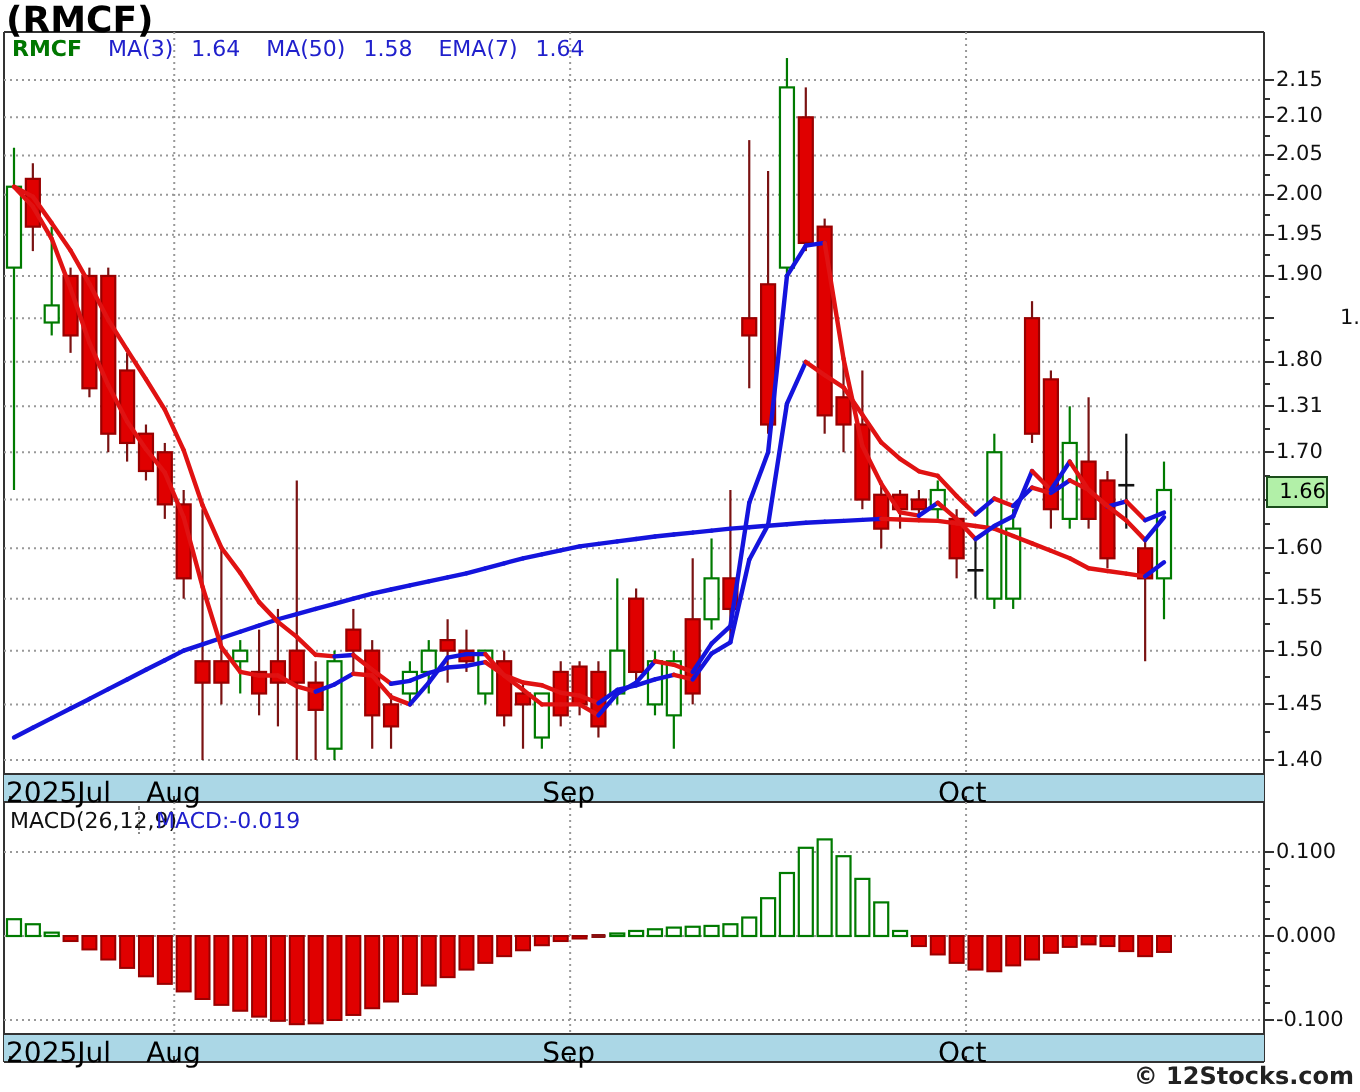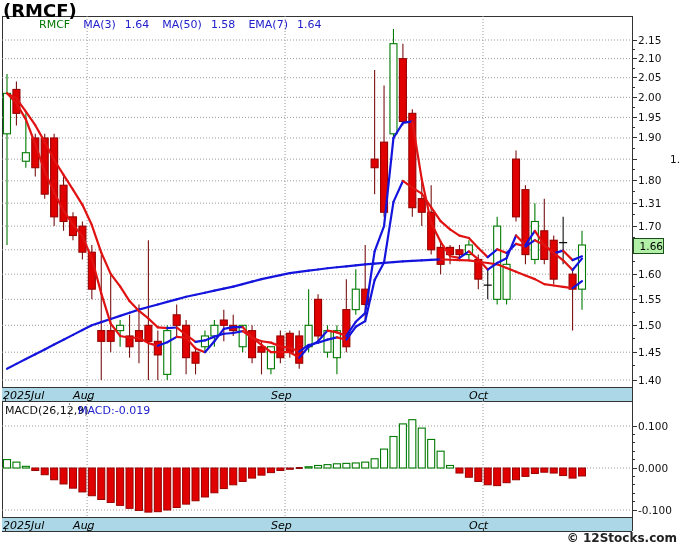--- a/index.html
+++ b/index.html
@@ -2,26 +2,26 @@
 <html><head>
 <meta charset="utf-8">
 <style>
   html,body{margin:0;padding:0;background:#fff;width:680px;height:546px;overflow:hidden;
     font-family:"DejaVu Sans","Liberation Sans",sans-serif;}
   .stage{position:relative;width:680px;height:546px;background:#fff;}
   svg{position:absolute;left:0;top:0;z-index:0;}
   .txt{position:absolute;z-index:2;white-space:nowrap;}
   .page-title{left:3px;top:0px;font-size:18px;font-weight:bold;color:#000;}
   .legend{left:6px;top:18px;font-size:11px;display:flex;gap:13px;}
-  .legend .sym{color:#007700;font-weight:400;margin-left:33px;}
+  .legend .sym{color:#007700;font-weight:700;}
   .legend .pair{color:#2020cc;display:flex;gap:9px;}
   .axis-label{position:absolute;z-index:2;font-size:10.5px;color:#111;white-space:nowrap;}
   .badge{position:absolute;z-index:3;left:633px;width:29px;height:14px;background:#b2f0a8;
     border:1px solid #1a4d1a;font-size:10.5px;color:#000;text-align:right;line-height:14px;}
-  .month-label{position:absolute;z-index:2;font-size:11px;color:#000;top:1px;font-style:italic;}
+  .month-label{position:absolute;z-index:2;font-size:14px;color:#000;top:1px;}
   .strip-labels{position:absolute;left:0;width:680px;height:14px;z-index:2;}
   .macd-params{left:5px;top:404px;font-size:11px;color:#111;}
   .macd-sep{position:absolute;left:69px;top:403px;height:14px;border-left:1px dotted #888;z-index:2;}
   .macd-value{left:78px;top:404px;font-size:11px;color:#2020cc;}
   .copyright{right:3px;top:531px;font-size:12px;font-weight:600;color:#222;}
 </style>
 </head>
 <body>
 
 <div class="stage">

